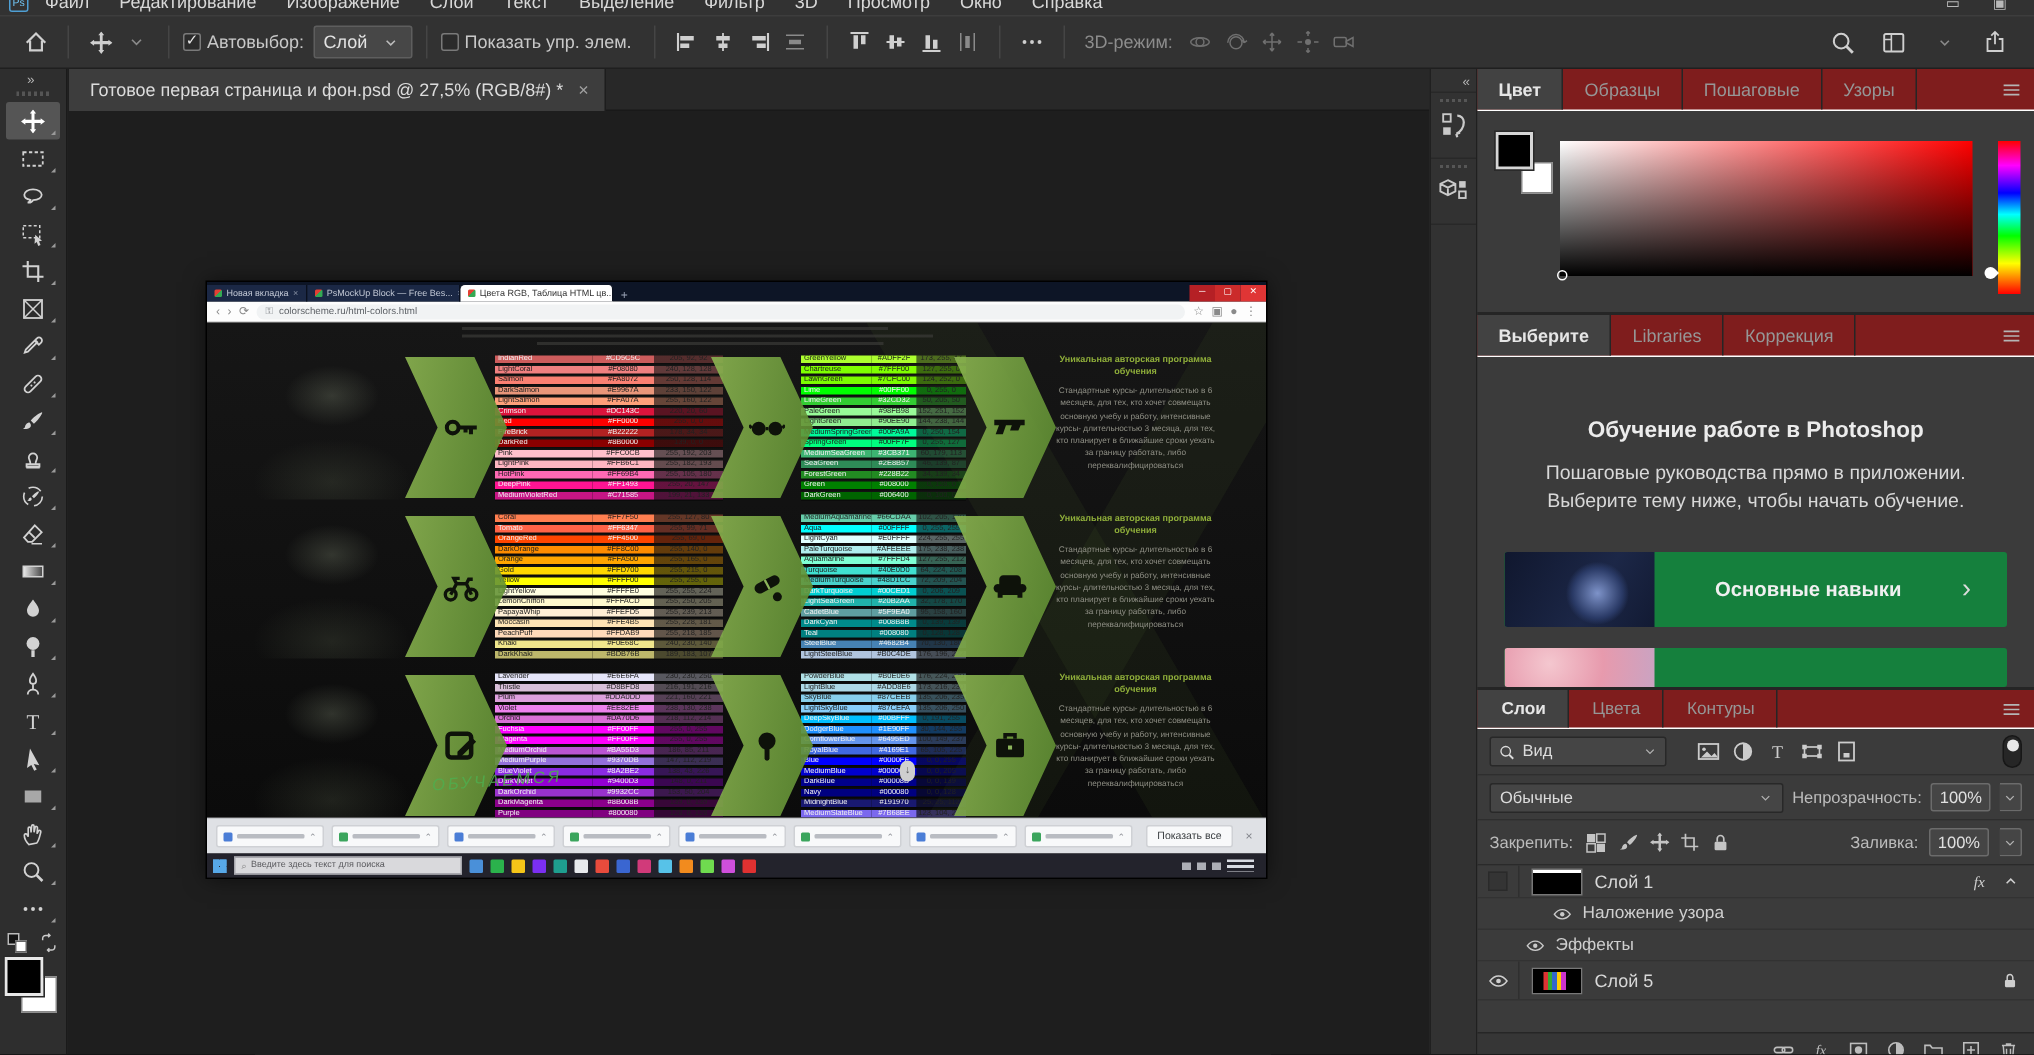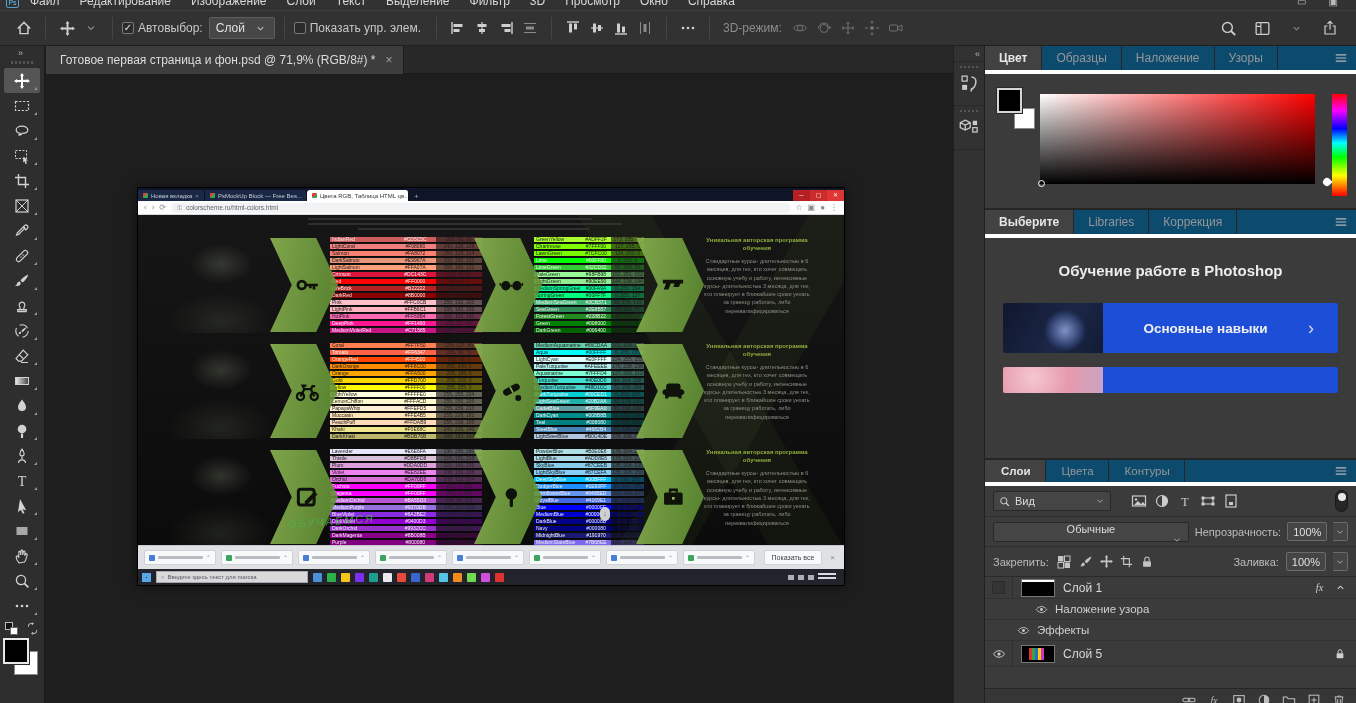--- a/index.html
+++ b/index.html
@@ -118,61 +118,61 @@
   .tb-tray i{display:block;width:6px;height:5px;background:#cfd2da;opacity:.8;}
   .tb-clock{width:18px;height:8px;background:repeating-linear-gradient(180deg,#d8dbe2 0 2px,transparent 2px 4px);}
   
   .mini-dock{position:absolute;left:953px;top:46px;width:32px;bottom:0;background:#323232;border-left:1px solid #202020;
              border-right:1px solid #202020;}
   .mini-dock .collapse{color:#b5b5b5;font-size:9px;text-align:right;padding:3px 4px 2px;}
   .dockbtn{height:44px;border-top:1px solid #282828;display:flex;flex-direction:column;align-items:center;padding-top:4px;color:#c9c9c9;}
   .dockbtn .grip{width:18px;height:2px;background:repeating-linear-gradient(90deg,#565656 0 2px,transparent 2px 4px);margin-bottom:5px;}
   
   .rightcol{position:absolute;left:985px;top:46px;width:371px;bottom:0;background:#383838;}
-  .panel-head{height:28px;background:#0c4a6e;display:flex;align-items:stretch;border-bottom:4px solid #ffffff;text-align:center;}
+  .panel-head{height:28px;background:#7f1d1d;display:flex;align-items:stretch;border-bottom:1px solid #ffffff;text-align:center;}
   .ptab{display:flex;align-items:center;padding:0 14px;font-size:12px;color:#969696;border-right:1px solid #252525;}
   .ptab.active{background:#424242;color:#e6e6e6;font-weight:bold;}
   .phead-menu{margin-left:auto;display:flex;align-items:center;padding-right:8px;color:#b5b5b5;}
   .panel{position:relative;border-bottom:2px solid #252525;}
   
   .colorbody{position:relative;height:134px;background:#3b3b3b;}
   .cswatches{position:absolute;left:12px;top:14px;width:40px;height:44px;}
   .cswatches .bgw{position:absolute;left:17px;top:20px;width:21px;height:21px;background:#fff;border:1px solid #888;}
   .cswatches .fgb{position:absolute;left:0;top:0;width:25px;height:25px;background:#000;border:2px solid #d6d6d6;outline:1px solid #2a2a2a;}
   .satfield{position:absolute;left:55px;top:20px;width:275px;height:90px;
             background:linear-gradient(to bottom,rgba(0,0,0,0),#000),linear-gradient(to right,#fff,#f00);}
   .satmark{position:absolute;left:-2px;bottom:-3px;width:7px;height:7px;border:1.4px solid #fff;border-radius:50%;}
   .huestrip{position:absolute;left:347px;top:20px;width:15px;height:102px;
             background:linear-gradient(180deg,#f00 0%,#f0f 16%,#00f 34%,#0ff 48%,#0f0 62%,#ff0 80%,#f00 100%);}
   .huemark{position:absolute;left:338px;top:104px;width:8px;height:8px;background:#fff;border-radius:50% 0 50% 50%;transform:rotate(45deg);}
   
-  .learnbody{height:220px;background:#3b3b3b;padding:0 18px;overflow:hidden;}
+  .learnbody{height:220px;background:#3b3b3b;padding:16px 18px;overflow:hidden;}
   .learn-title{margin-top:24px;text-align:center;font-size:15px;font-weight:bold;color:#ececec;}
   .learn-sub{margin-top:11px;text-align:center;font-size:13px;color:#d9d9d9;line-height:1.45;}
-  .learncard{margin-top:24px;height:50px;background:#1d4ed8;border-radius:2px;display:flex;align-items:center;overflow:hidden;}
+  .learncard{margin-top:24px;height:50px;background:#15803d;border-radius:2px;display:flex;align-items:center;overflow:hidden;}
   .lc-thumb{width:100px;height:50px;flex:none;background:
       radial-gradient(ellipse 30% 60% at 62% 55%, #7e93c9 0%, #2a3a66 55%, transparent 70%),
       linear-gradient(120deg,#10172e,#1c2747 60%,#121a33);}
   .lc-label{flex:1;text-align:center;font-size:13.5px;font-weight:bold;color:#f0f0f0;}
   .lc-chev{width:30px;color:#dcdcdc;font-size:18px;}
   .learncard.cut{margin-top:14px;height:26px;}
   .lc-thumb.pink{background:radial-gradient(circle at 30% 40%, #f4c7cf, #e79aad 50%, #caa3c2);height:26px;}
   
   .layershead{height:26px;}
   .layershead .ptab{font-size:11.5px;padding-left:16px;}
   .lrow-filter{height:31px;background:#3b3b3b;display:flex;align-items:center;padding:0 8px;gap:6px;border-bottom:1px solid #2e2e2e;}
   .searchsel{width:118px;height:20px;background:#454545;border:1px solid #282828;border-radius:2px;display:flex;
              align-items:center;gap:5px;padding:0 5px;font-size:11px;color:#dcdcdc;}
   .searchsel .cv{margin-left:auto;color:#b0b0b0;}
   .ficons{display:flex;gap:7px;margin-left:14px;color:#cccccc;}
   .fpill{margin-left:auto;width:13px;height:22px;border-radius:7px;background:#262626;border:1px solid #171717;position:relative;}
   .fpill i{position:absolute;left:1.5px;top:1.5px;width:8px;height:8px;border-radius:50%;background:#e8e8e8;}
   .lrow-blend{height:30px;background:#3b3b3b;display:flex;align-items:center;padding:0 8px;gap:6px;border-bottom:1px solid #2e2e2e;}
   .blendsel{width:200px;height:20px;background:#454545;border:1px solid #282828;border-radius:2px;display:flex;
-            align-items:center;padding:0 6px;font-size:11px;color:#dcdcdc;flex-direction:column;}
+            align-items:center;padding:0 6px;font-size:11px;color:#dcdcdc;}
   .blendsel .cv{margin-left:auto;color:#b0b0b0;}
   .plabel{font-size:11px;color:#bcbcbc;margin-left:auto;white-space:nowrap;}
   .valbox{height:19px;background:#454545;border:1px solid #6b6b6b;border-radius:2px;font-size:11px;color:#e0e0e0;
           display:flex;align-items:center;padding:0 5px;}
   .valchev{height:19px;width:15px;border:1px solid #6b6b6b;border-left:none;border-radius:0 2px 2px 0;display:flex;
            align-items:center;justify-content:center;color:#b0b0b0;background:#454545;}
   .lrow-lock{height:30px;background:#3b3b3b;display:flex;align-items:center;padding:0 8px;gap:7px;border-bottom:1px solid #2a2a2a;}
   .lockics{display:flex;gap:7px;color:#c4c4c4;align-items:center;}
   .layerlist{height:111px;overflow:hidden;background:#3b3b3b;}
   .lyr{display:flex;align-items:center;border-bottom:1px solid #323232;background:#3b3b3b;}
@@ -541,21 +541,21 @@
     </div>
     <div class="big-swatches">
       <span class="bgc"></span>
       <span class="fgc"></span>
     </div>
   </div>
 
   <div class="docarea">
     <div class="tabbar">
       <div class="doctab">
-        <span>Готовое первая страница и фон.psd @ 71,9% (RGB/8#) *</span>
+        <span>Готовое первая страница и фон.psd @ 27,5% (RGB/8#) *</span>
         <span class="x">×</span>
       </div>
     </div>
     <div class="pasteboard">
 
       <div class="canvas">
         <div class="c-tabstrip">
           <div id="btabs" style="display:flex;align-items:flex-end;">
               <div class="c-tab">
                 <span class="c-fav"></span>
@@ -1252,21 +1252,21 @@
     </div>
     <div class="dockbtn" style="height:200px"></div>
   </div>
 
   <div class="rightcol">
 
     <div class="panel">
       <div class="panel-head">
         <div class="ptab active">Цвет</div>
         <div class="ptab">Образцы</div>
-        <div class="ptab">Наложение</div>
+        <div class="ptab">Пошаговые</div>
         <div class="ptab">Узоры</div>
         <div class="phead-menu">
             <svg viewBox="0 0 16 16" width="14" height="14" aria-hidden="true">
               <path d="M2 4.5h12M2 8h12M2 11.5h12" stroke="currentColor" stroke-width="1.3"></path>
             </svg>
           </div>
       </div>
       <div class="colorbody">
         <div class="cswatches">
           <span class="bgw"></span>
@@ -1286,20 +1286,21 @@
         <div class="ptab">Libraries</div>
         <div class="ptab">Коррекция</div>
         <div class="phead-menu">
             <svg viewBox="0 0 16 16" width="14" height="14" aria-hidden="true">
               <path d="M2 4.5h12M2 8h12M2 11.5h12" stroke="currentColor" stroke-width="1.3"></path>
             </svg>
           </div>
       </div>
       <div class="learnbody">
         <div class="learn-title">Обучение работе в Photoshop</div>
+        <div class="learn-sub">Пошаговые руководства прямо в приложении. Выберите тему ниже, чтобы начать обучение.</div>
         <div class="learncard">
           <div class="lc-thumb"></div>
           <div class="lc-label">Основные навыки</div>
           <div class="lc-chev">›</div>
         </div>
         <div class="learncard cut">
           <div class="lc-thumb pink"></div>
         </div>
       </div>
     </div>

